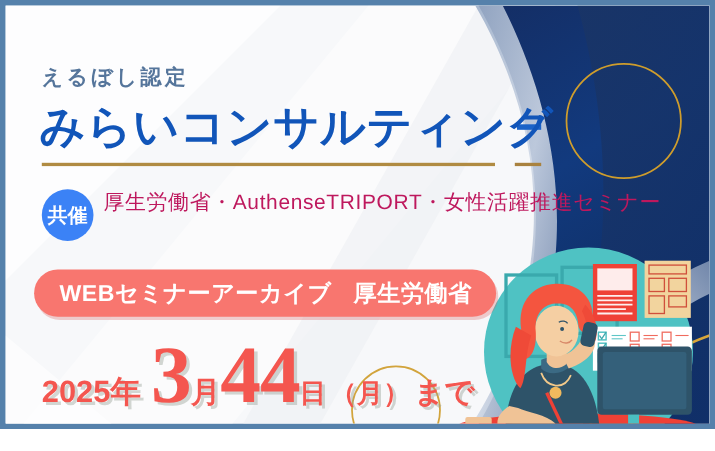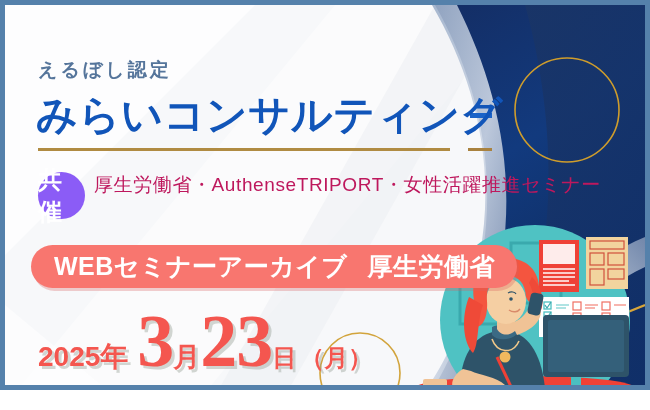--- a/index.html
+++ b/index.html
@@ -44,43 +44,43 @@
     width:412px; height:3px;
     background:#b08b42;
   }
 
   .org-row {
     position:absolute; left:33px; top:166px;
     display:flex; align-items:flex-start; gap:9px;
   }
   .badge {
     width:47px; height:47px; border-radius:50%;
-    background:#8b5cf6;
+    background:#3b82f6;
     color:#ffffff;
-    font-size:24px; font-weight:700; letter-spacing:0px;
+    font-size:18px; font-weight:700; letter-spacing:0px;
     display:flex; align-items:center; justify-content:center;
     flex:0 0 auto;
     margin-top:1px;
   }
   .org-lines {
     display:flex; flex-direction:row;
     font-size:19px; line-height:25px;
     color:#be185d; font-weight:400;
     letter-spacing:0.6px;
     padding-top:1px;
   }
 
   .pink-banner {
     position:absolute; left:26px; top:240px;
     height:43px;
     padding:0 22px 0 23px;
     border-radius:22px;
     background:#f8766f;
     display:flex; align-items:center;
-    color:#ffffff; font-size:25px; font-weight:700;
+    color:#ffffff; font-size:21px; font-weight:700;
     letter-spacing:0.5px;
     white-space:nowrap;
     box-shadow:2px 3px 0 rgba(214,96,96,0.30);
   }
   .pink-banner .gap { display:inline-block; width:20px; }
 
   .date-row {
     position:absolute; left:33px; top:303px;
     display:flex; align-items:baseline;
     color:#f4564f;
@@ -291,21 +291,22 @@
       <span>WEBセミナーアーカイブ</span>
       <span class="gap"></span>
       <span>厚生労働省</span>
     </div>
 
     <div class="date-row">
       <span class="d-year">2025年</span>
       <span class="sp6"></span>
       <span class="d-big">3</span>
       <span class="d-mid">月</span>
-      <span class="d-big">23</span>
+      <span class="d-big">44</span>
       <span class="d-sm">日</span>
       <span class="sp3"></span>
       <span class="d-sm">（月）</span>
       <span class="sp3"></span>
+      <span class="d-mid">まで</span>
     </div>
 
   </div>
 </div>
 
 </body></html>

